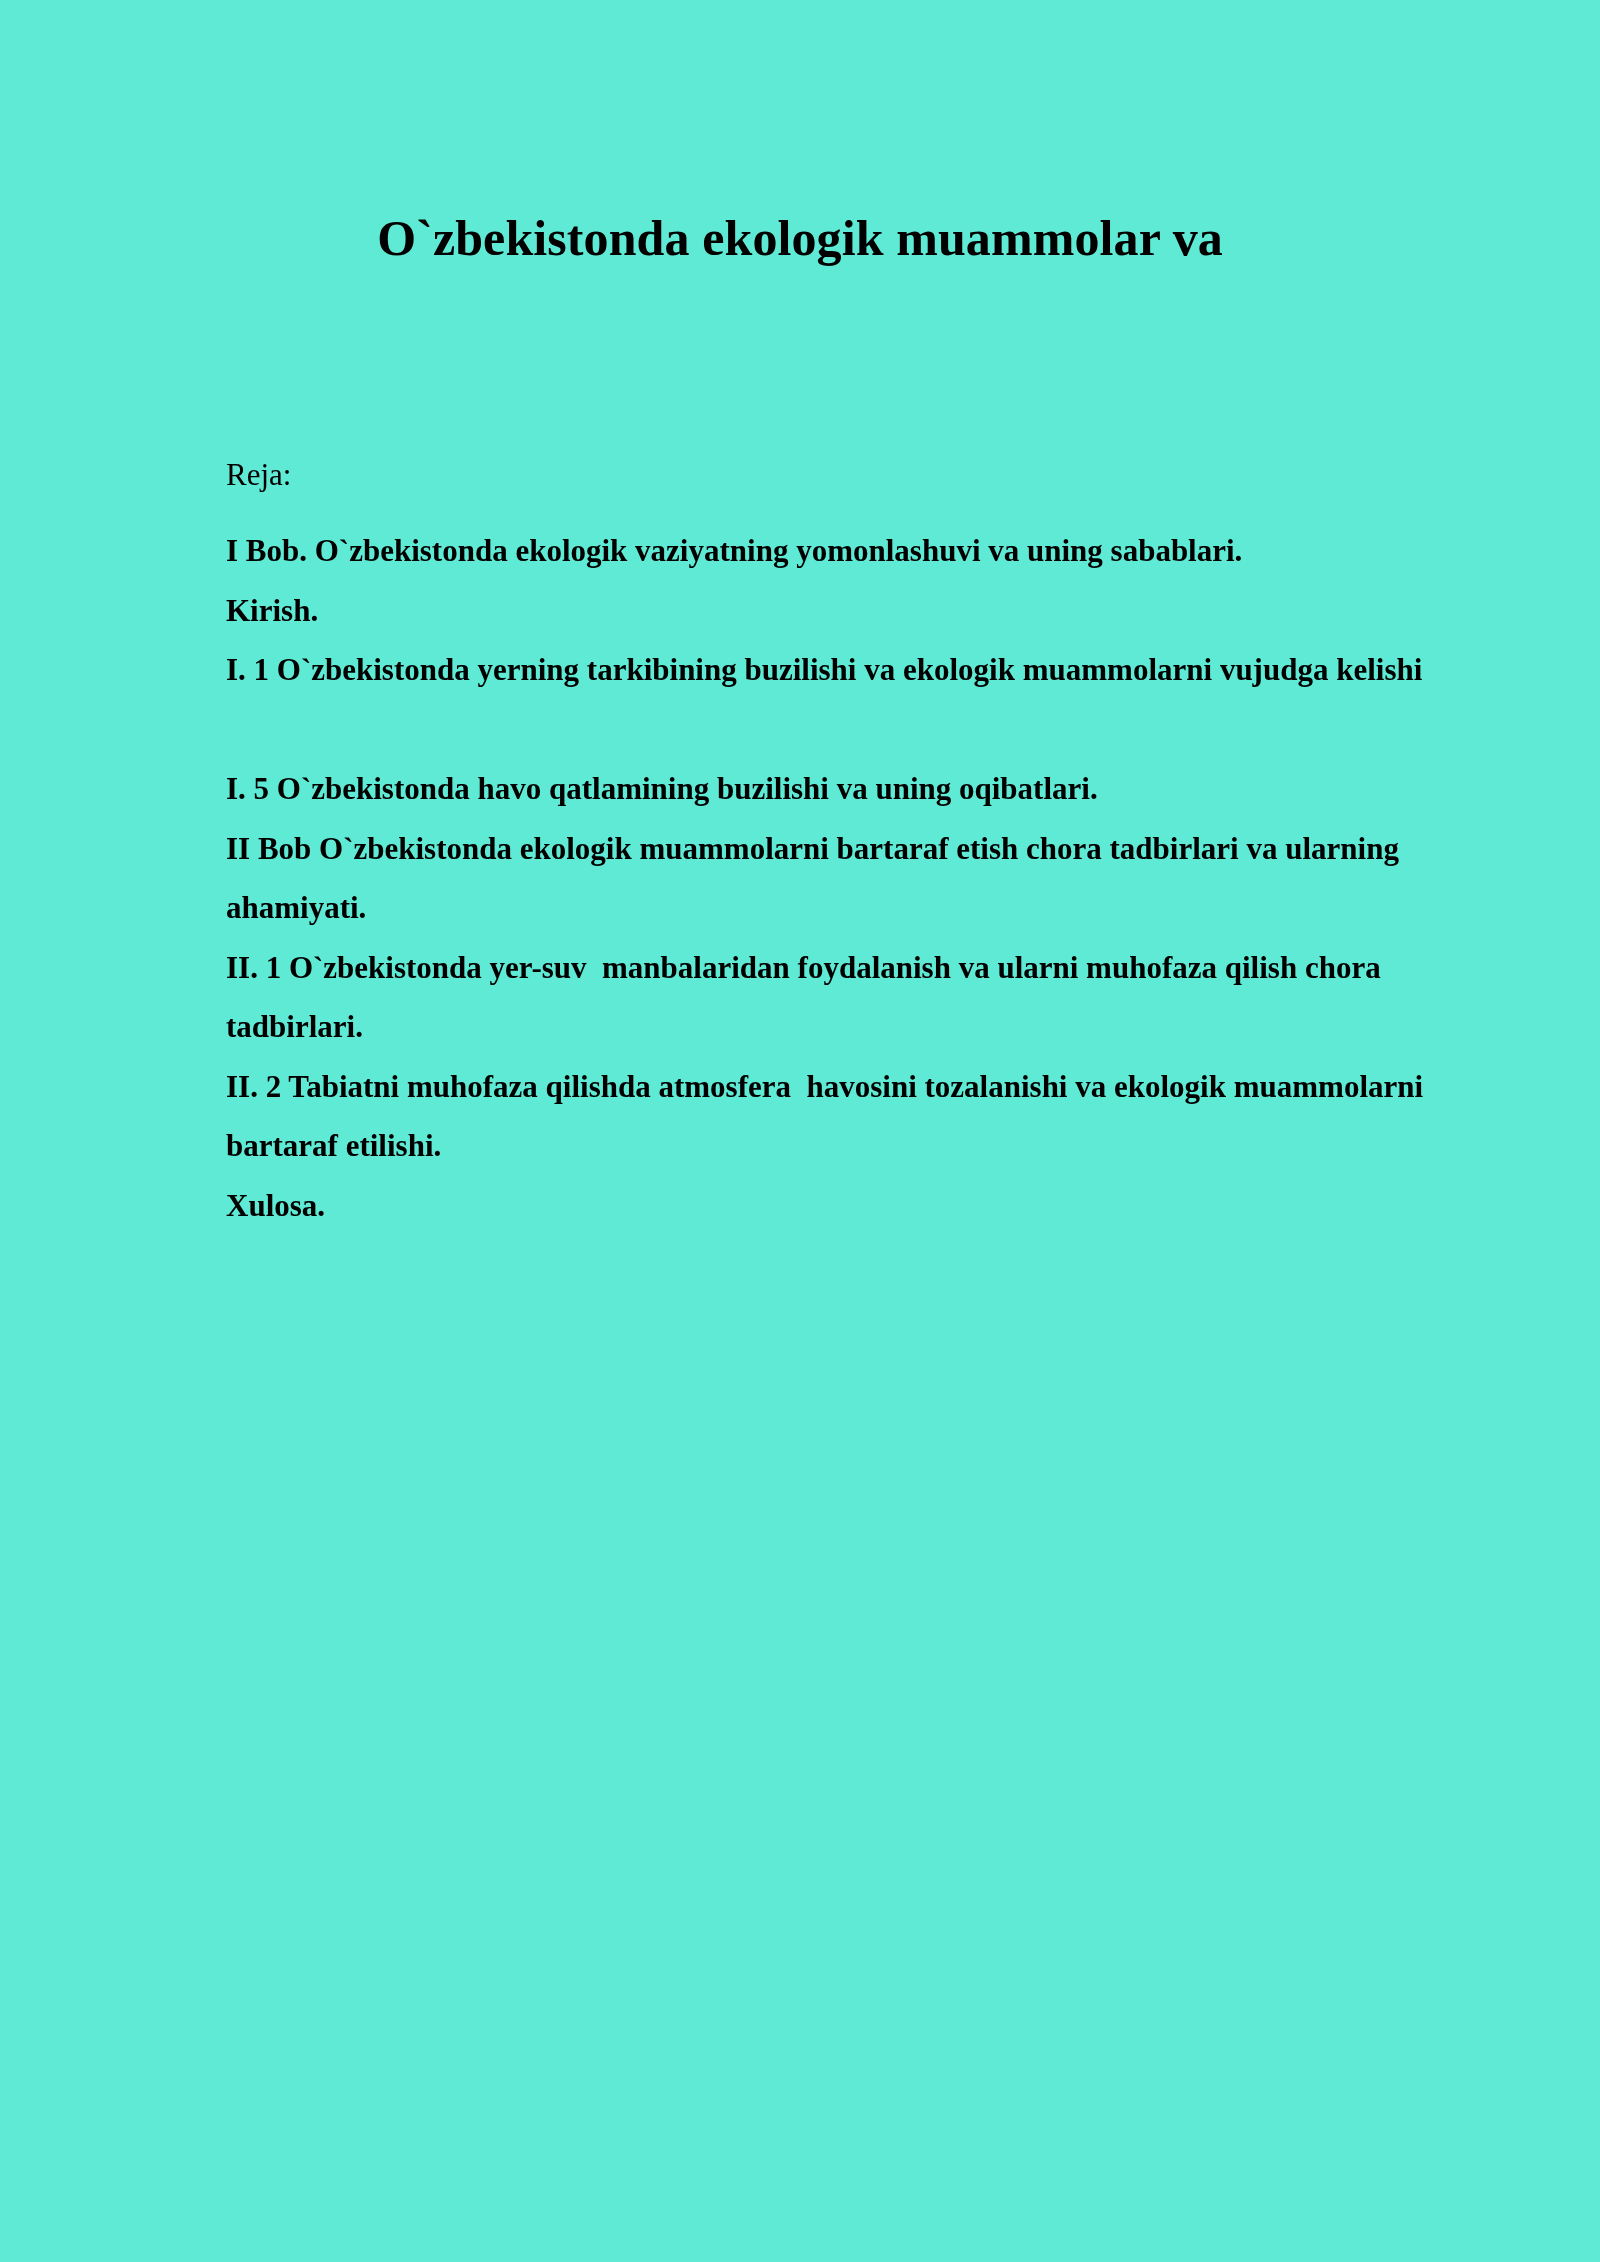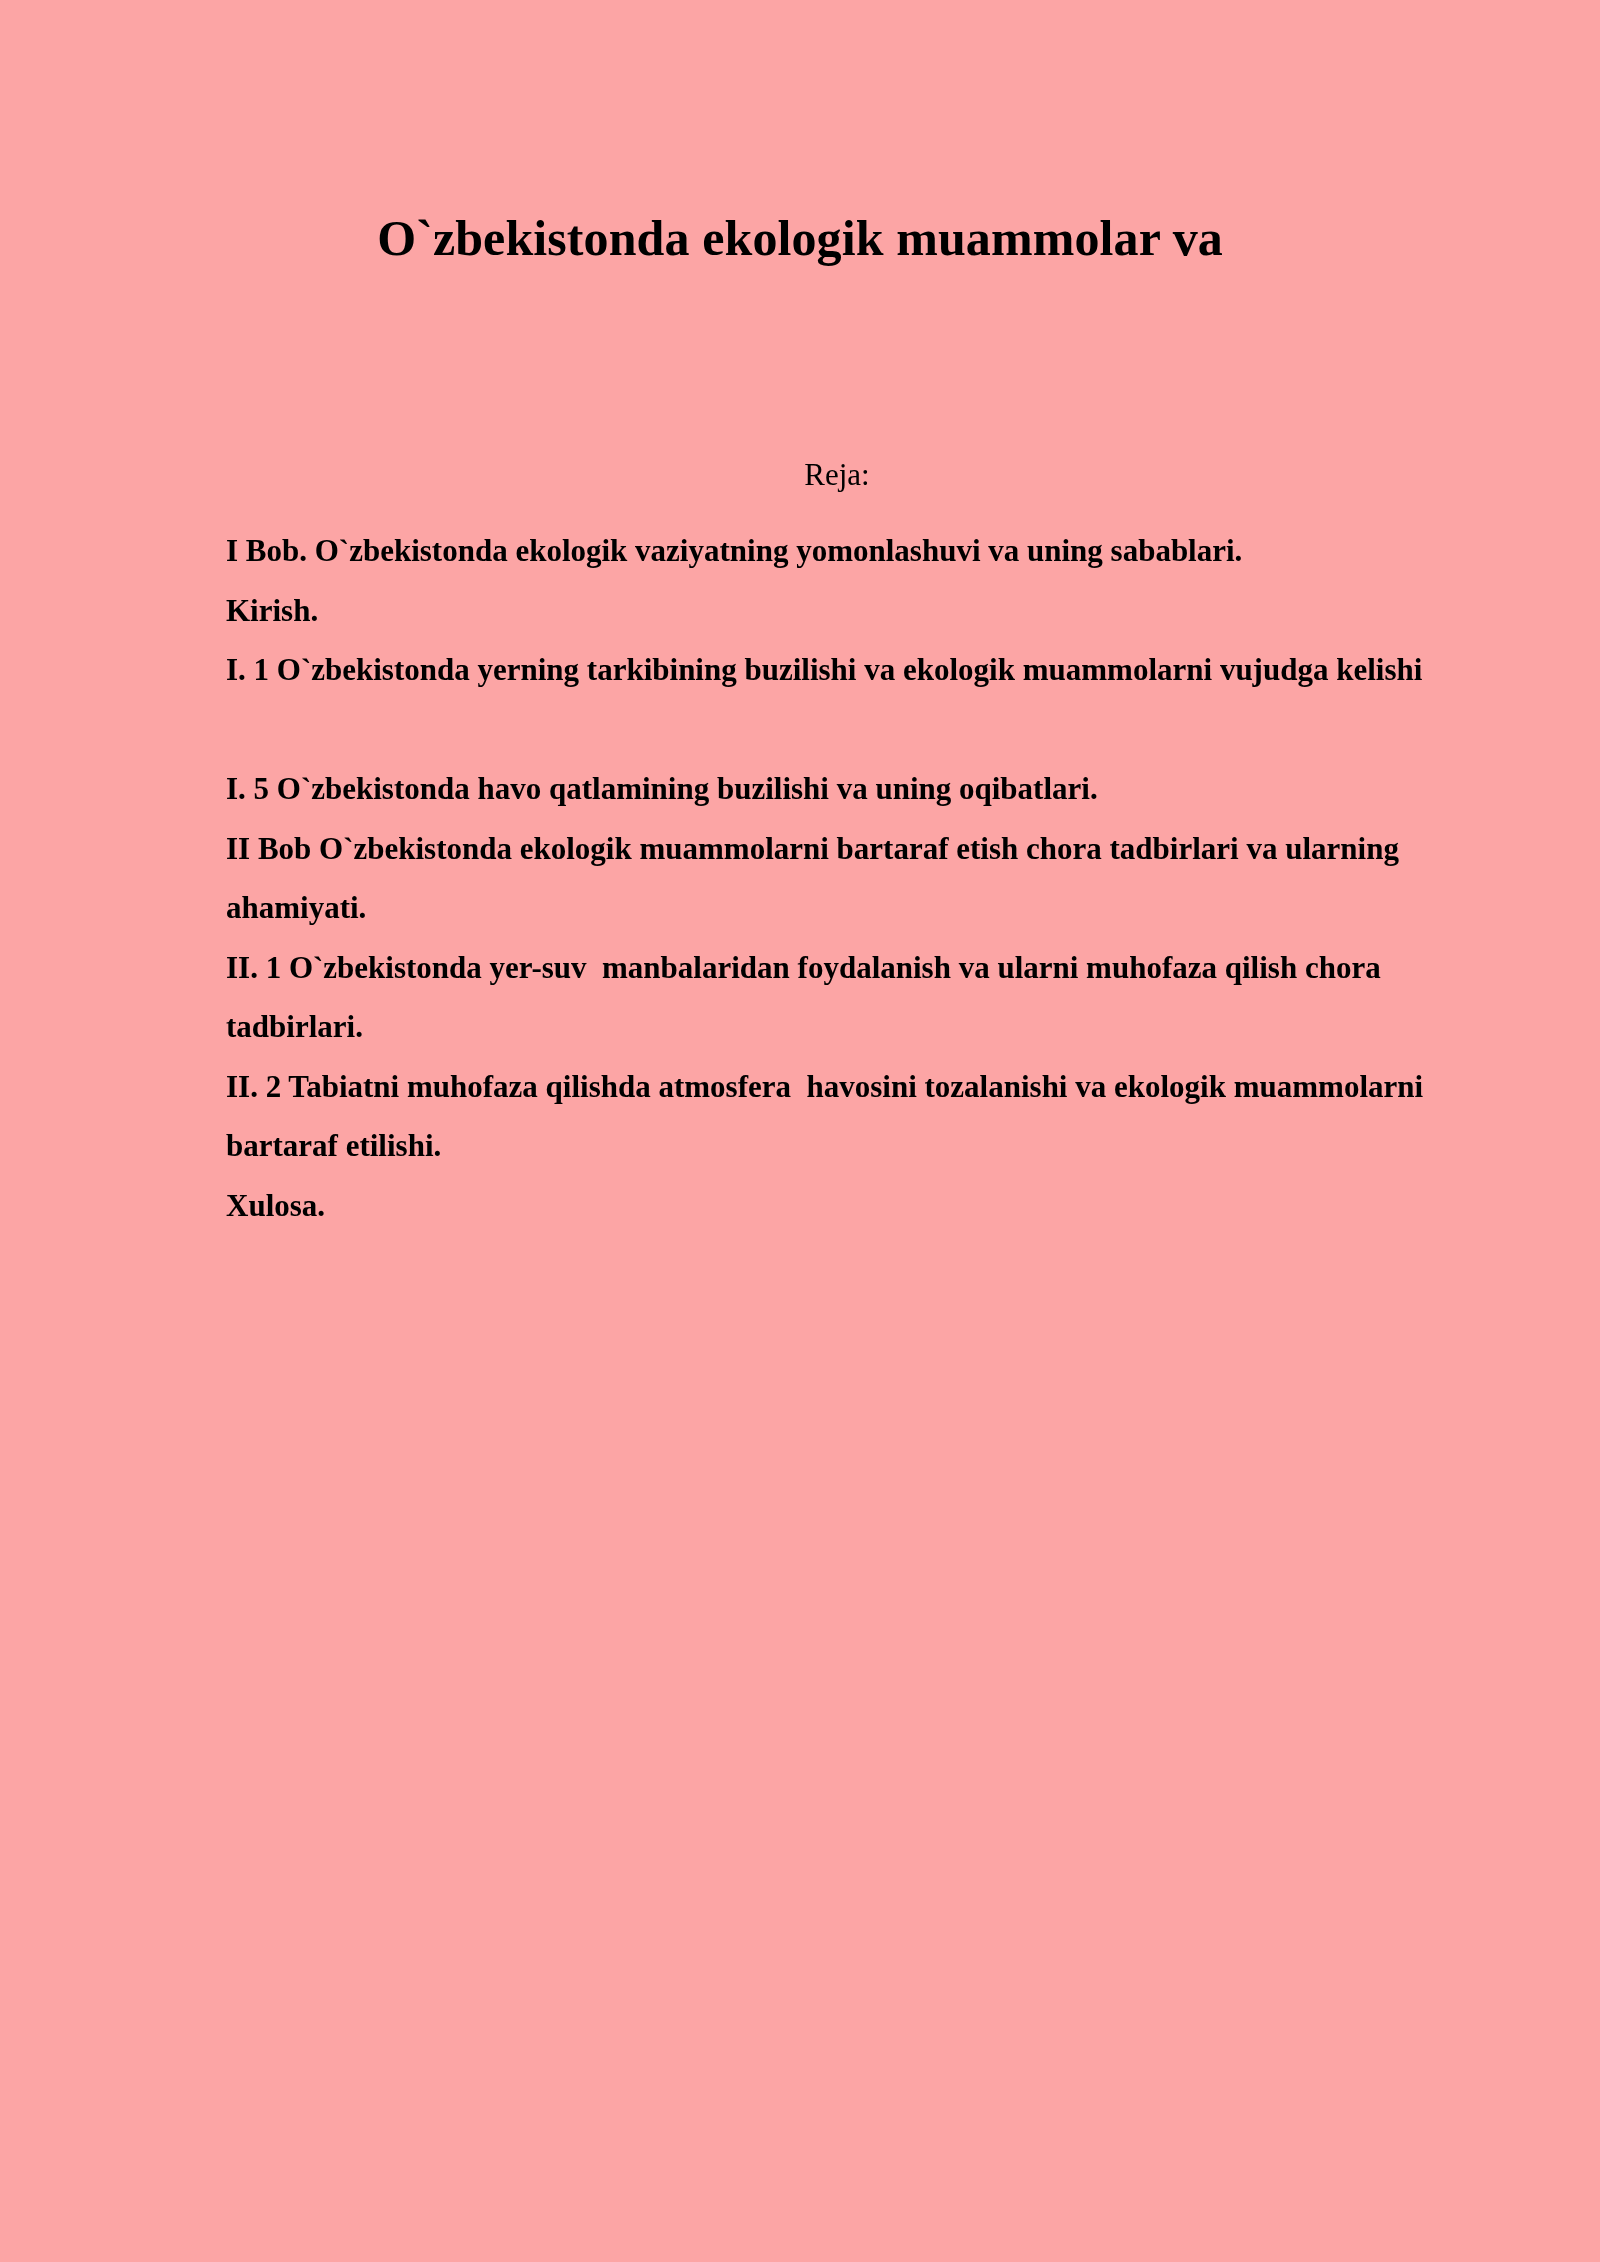--- a/index.html
+++ b/index.html
@@ -13,21 +13,21 @@
     font-family: "Liberation Serif", "DejaVu Serif", serif;
     color: #000000;
     overflow: hidden;
     position: relative;
   }
 
   .page {
     position: relative;
     width: 1600px;
     height: 2262px;
-    background: #fca5a5;
+    background: #5eead4;
     box-sizing: border-box;
   }
 
   
   .doc-title {
     position: absolute;
     left: 0;
     top: 163px;
     width: 1600px;
     text-align: center;
@@ -42,21 +42,20 @@
     display: block;
     white-space: nowrap;
   }
 
   
   .reja {
     position: absolute;
     left: 226px;
     top: 455px;
     width: 1222px;
-    text-align: center;
     font-weight: normal;
     font-size: 31px;
     line-height: 40px;
   }
 
   
   .outline {
     position: absolute;
     left: 226px;
     top: 521px;

